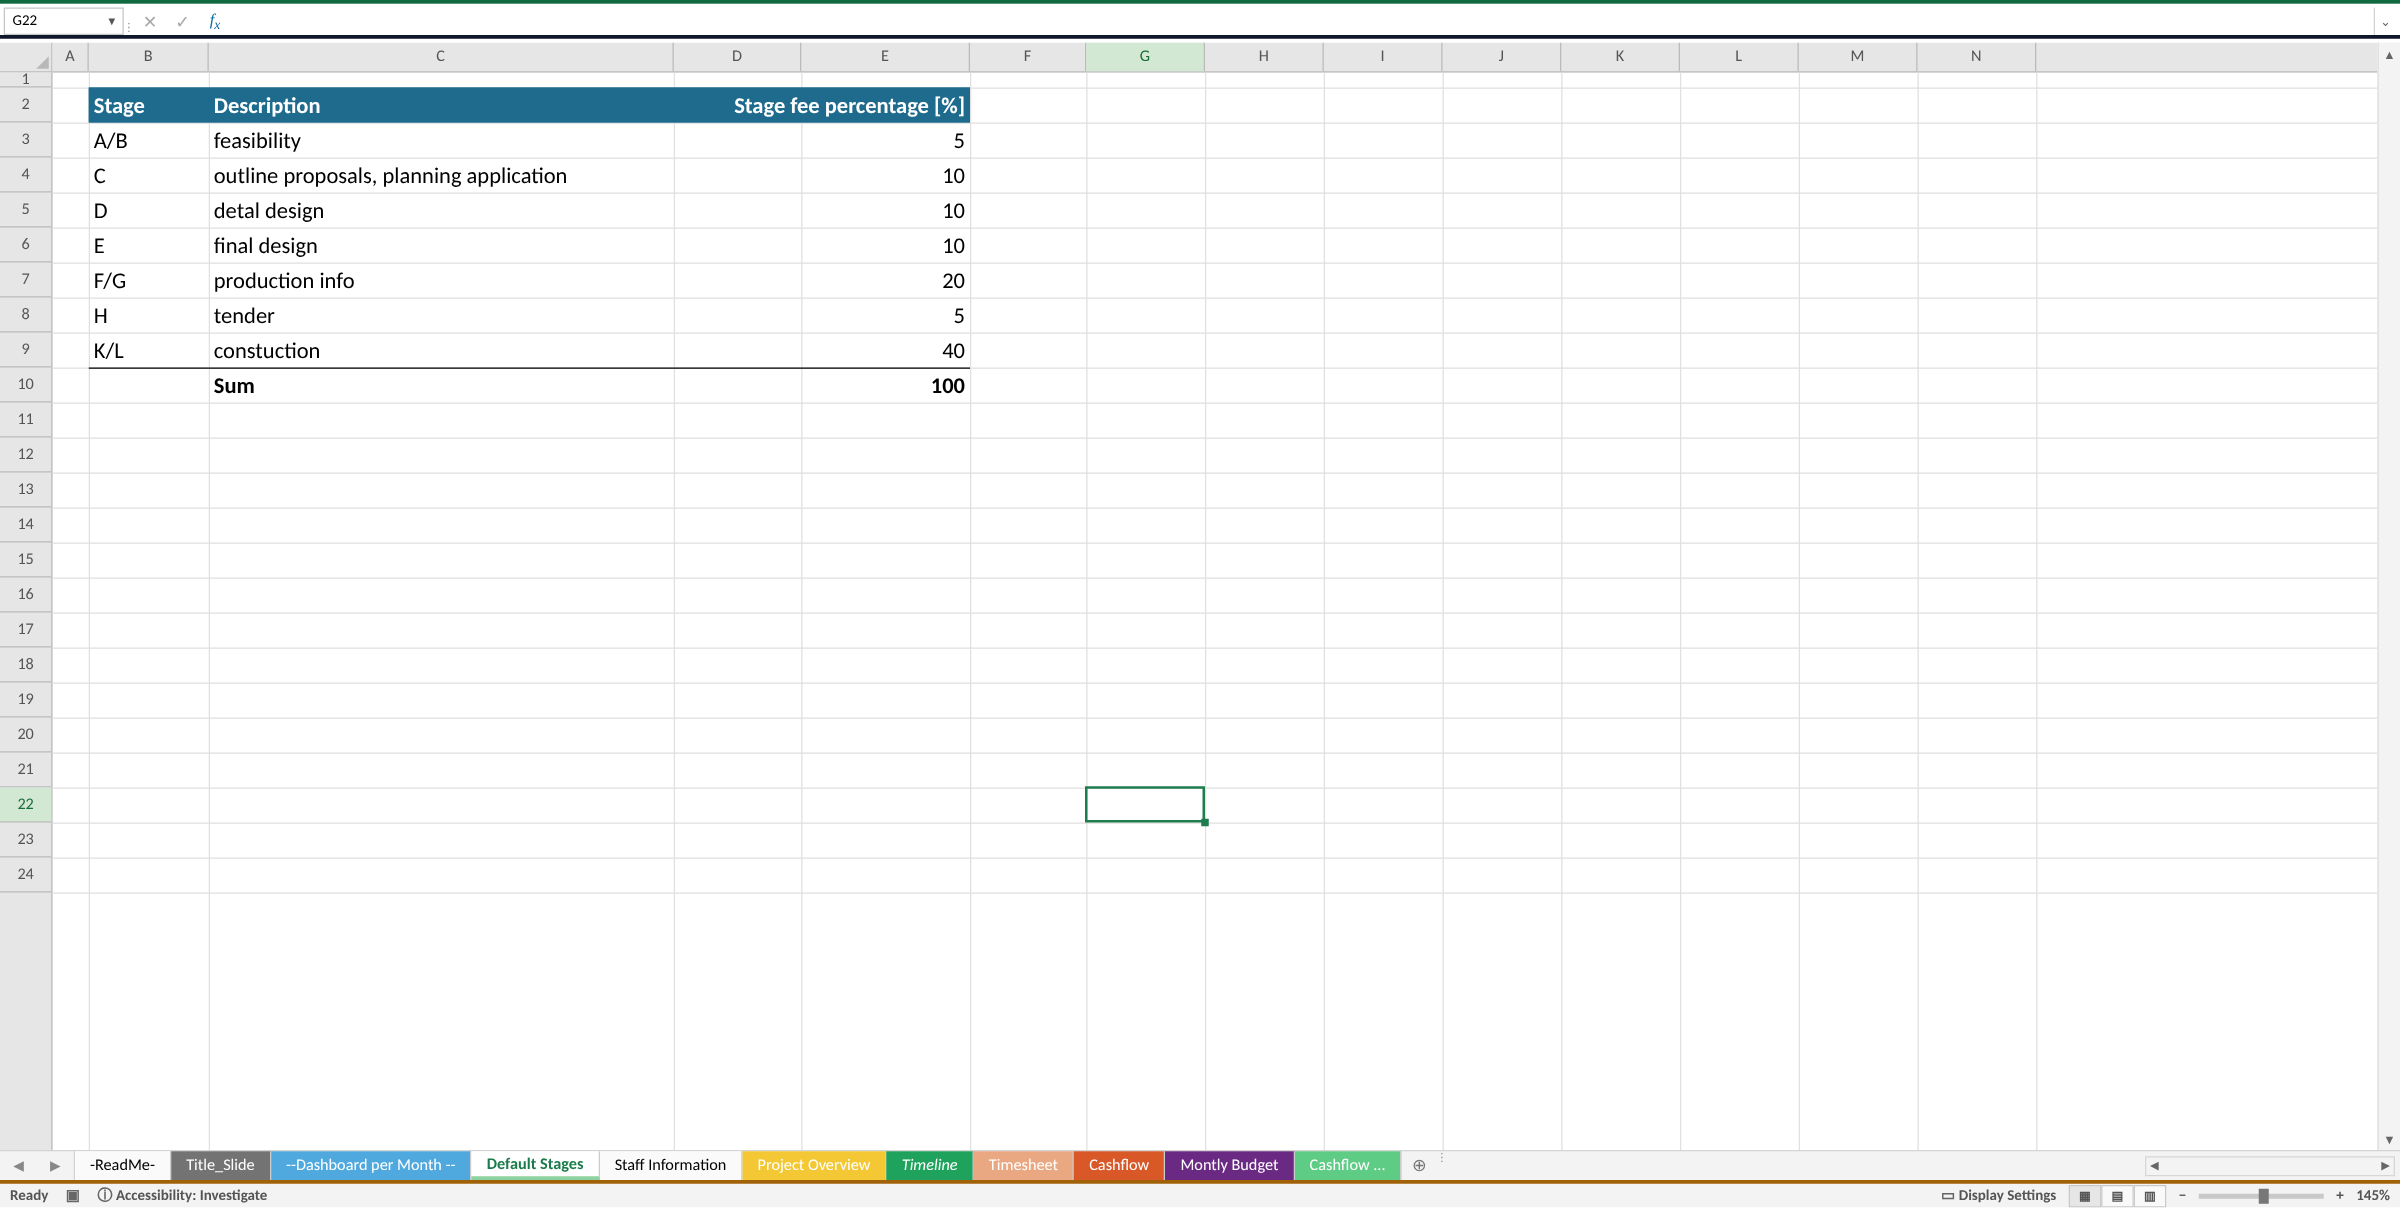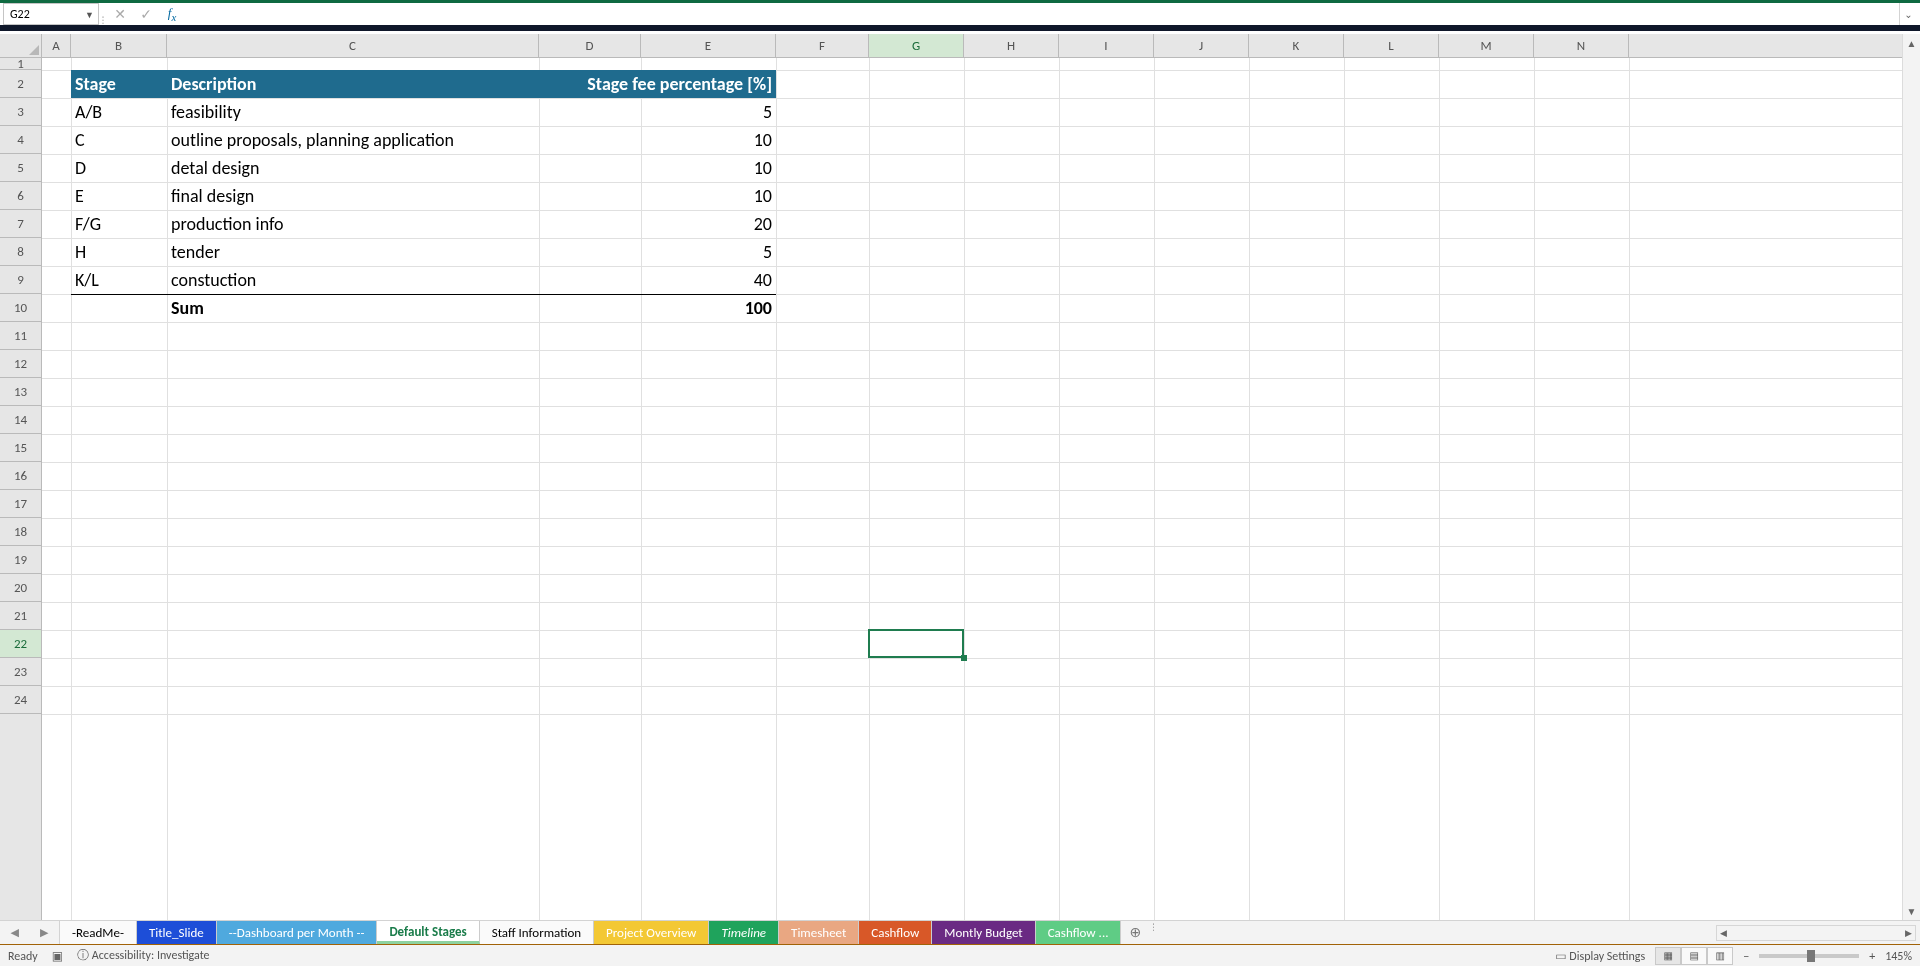--- a/index.html
+++ b/index.html
@@ -12,21 +12,21 @@
   height: 966px;
   position: relative;
   border-top: 3px solid #0f6a41;
 }
 
 
 .formula-bar-row {
   display: flex;
   align-items: flex-end;
   height: 28px;
-  border-bottom: 6px solid #0f172a;
+  border-bottom: 3px solid #0f172a;
   background: #fff;
   padding: 0 3px;
 }
 .name-box {
   width: 96px;
   height: 22px;
   border: 1px solid #c5c5c5;
   display: flex;
   align-items: center;
   justify-content: space-between;
@@ -268,26 +268,27 @@
   font-size: 9px;
   color: #666;
 }
 
 
 .status-bar {
   position: absolute;
   bottom: 0; left: 0; right: 0;
   height: 22px;
   background: #f3f3f3;
-  border-top: 1px solid #a16207;
+  border-top: 3px solid #a16207;
   display: flex;
   align-items: center;
   font-size: 12px;
   color: #555;
   padding: 0 8px;
+  font-weight: bold;
 }
 .status-left {
   display: flex;
   align-items: center;
   gap: 14px;
 }
 .status-right {
   margin-left: auto;
   display: flex;
   align-items: center;
@@ -465,21 +466,21 @@
 
 <div class="tabs-row">
   <div class="tab-nav">
     <span>◀</span>
     <span>▶</span>
   </div>
   <div id="sheetTabs" style="display:flex;align-items:stretch;">
       <div class="sheet-tab">
         <span>-ReadMe-</span>
       </div>
-      <div class="sheet-tab" style="background: #1d4ed8; color: rgb(255, 255, 255);">
+      <div class="sheet-tab" style="background: #737373; color: rgb(255, 255, 255);">
         <span>Title_Slide</span>
       </div>
       <div class="sheet-tab" style="background: rgb(79, 169, 222); color: rgb(255, 255, 255);">
         <span>--Dashboard per Month --</span>
       </div>
       <div class="sheet-tab active" style="border-bottom: 3px solid rgb(141, 210, 159);">
         <span>Default Stages</span>
       </div>
       <div class="sheet-tab">
         <span>Staff Information</span>

